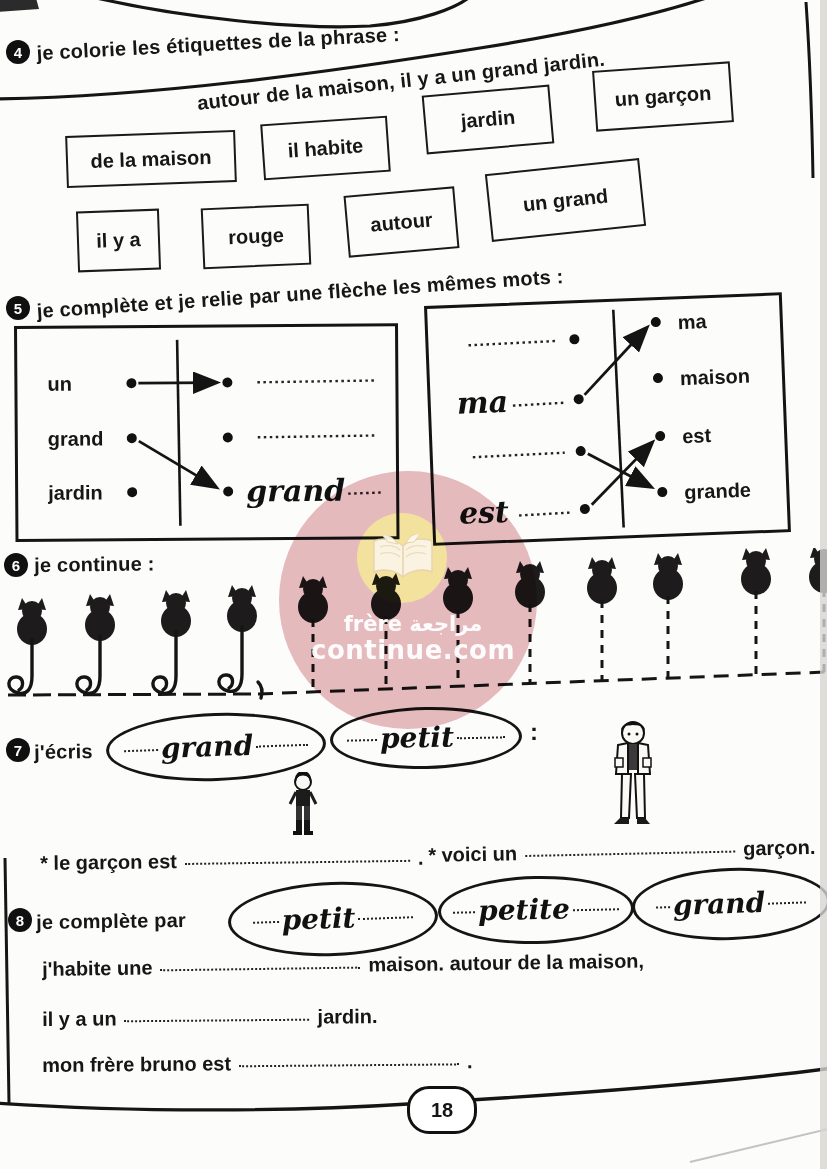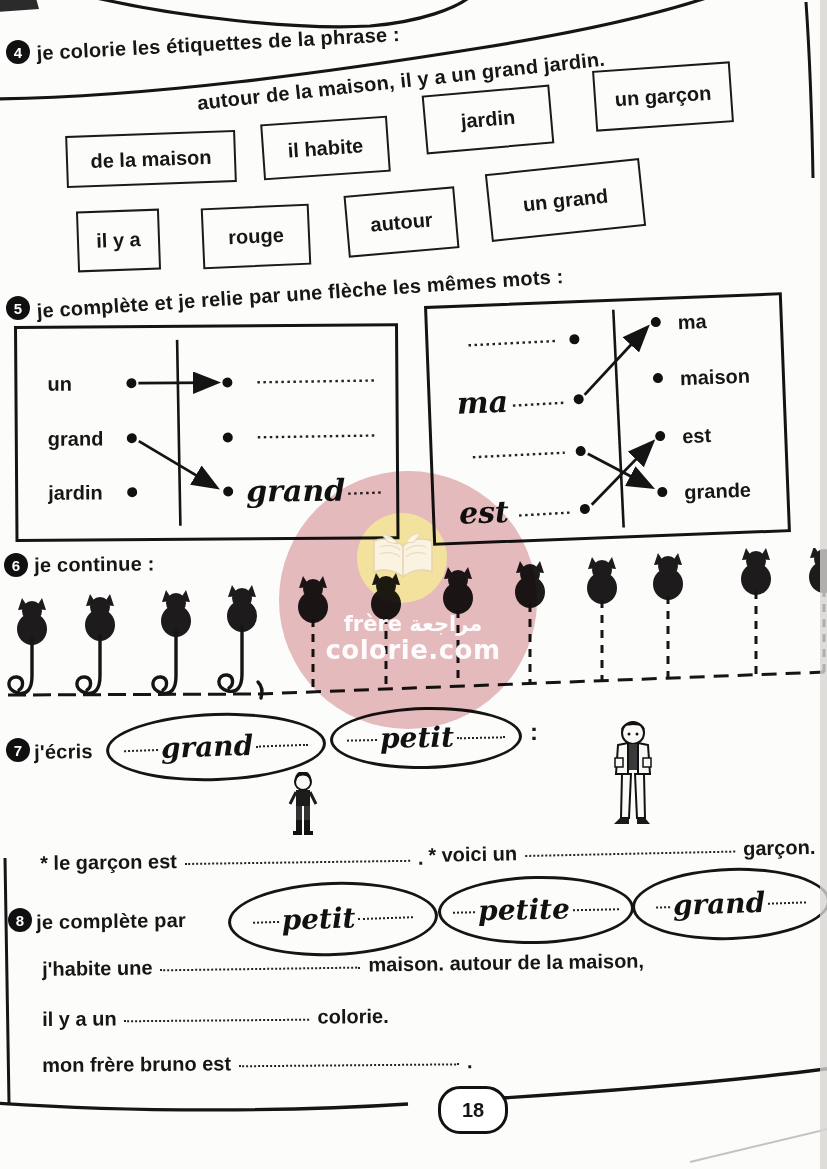--- a/index.html
+++ b/index.html
@@ -56,21 +56,21 @@
     position:absolute; left:288px; top:612px; width:250px; text-align:center;
     color:#ffffff; opacity:.95; line-height:1.15; pointer-events:none;
   }
   .wm-ar{font-family:"DejaVu Sans",sans-serif; font-size:21px; font-weight:600;}
   .wm-site{font-family:"DejaVu Sans",sans-serif; font-size:26px; font-weight:bold; letter-spacing:.5px;}
   
   .pagenum{
     position:absolute; left:407px; top:1086px; width:64px; height:42px;
     border:3.5px solid #111; border-radius:22px; background:#fff;
     display:flex; align-items:center; justify-content:center;
-    font-weight:bold; font-size:20px;margin-left:31px;
+    font-weight:bold; font-size:20px;
   }
   .scan-edge{position:absolute; right:0; top:0; width:7px; height:1169px; background:#d6d5d2; opacity:.8;}
 </style>
 </head>
 <body>
 
 <div class="page">
 
   <svg class="abs" style="left:0;top:0;" width="827" height="1169" viewBox="0 0 827 1169" fill="none">
     <path d="M-5 99 C150 97 330 72 480 48 C580 32 660 14 715 -5" stroke="#151515" stroke-width="3.2"></path>
@@ -279,21 +279,21 @@
   </div>
 
   <div class="fill-line" style="left:42px;top:958px;transform:rotate(-0.8deg);">
     <span>j'habite une</span>
     <span class="dotline" style="width:200px;"></span>
     <span>maison. autour de la maison,</span>
   </div>
   <div class="fill-line" style="left:42px;top:1008px;transform:rotate(-0.5deg);">
     <span>il y a un</span>
     <span class="dotline" style="width:185px;"></span>
-    <span>colorie.</span>
+    <span>jardin.</span>
   </div>
   <div class="fill-line" style="left:42px;top:1054px;transform:rotate(-0.5deg);">
     <span>mon frère bruno est</span>
     <span class="dotline" style="width:220px;"></span>
     <span>.</span>
   </div>
 
   <div class="pagenum">18</div>
 
   <svg class="wm-blend" width="262" height="262" viewBox="0 0 262 262">
@@ -301,17 +301,17 @@
     <circle cx="124" cy="88" r="45" fill="#f6e5a0"></circle>
   </svg>
   <svg class="abs" style="left:368px;top:534px;opacity:.95;" width="70" height="50" viewBox="0 0 70 50">
     <path d="M35 12 C28 5 14 3 6 7 L6 38 C14 34 28 36 35 43 C42 36 56 34 64 38 L64 7 C56 3 42 5 35 12 Z" fill="#fbf4e6" stroke="#e6d3ae" stroke-width="1.5"></path>
     <path d="M35 12 L35 43" stroke="#e6d3ae" stroke-width="1.5"></path>
     <path d="M30 10 C24 2 18 0 14 1 L20 8 Z M38 9 C42 1 48 -1 52 0 L46 8 Z" fill="#fdf8ee" stroke="#e6d3ae" stroke-width="1"></path>
     <path d="M12 13 C20 10 28 12 32 16 M12 20 C20 17 28 19 32 23 M58 13 C50 10 42 12 38 16 M58 20 C50 17 42 19 38 23" stroke="#eaddc0" stroke-width="1.2" fill="none"></path>
   </svg>
   <div class="wm-text">
     <div class="wm-ar">frère مراجعة</div>
-    <div class="wm-site">colorie.com</div>
+    <div class="wm-site">continue.com</div>
   </div>
 
   <div class="scan-edge"></div>
 </div>
 
 </body></html>

